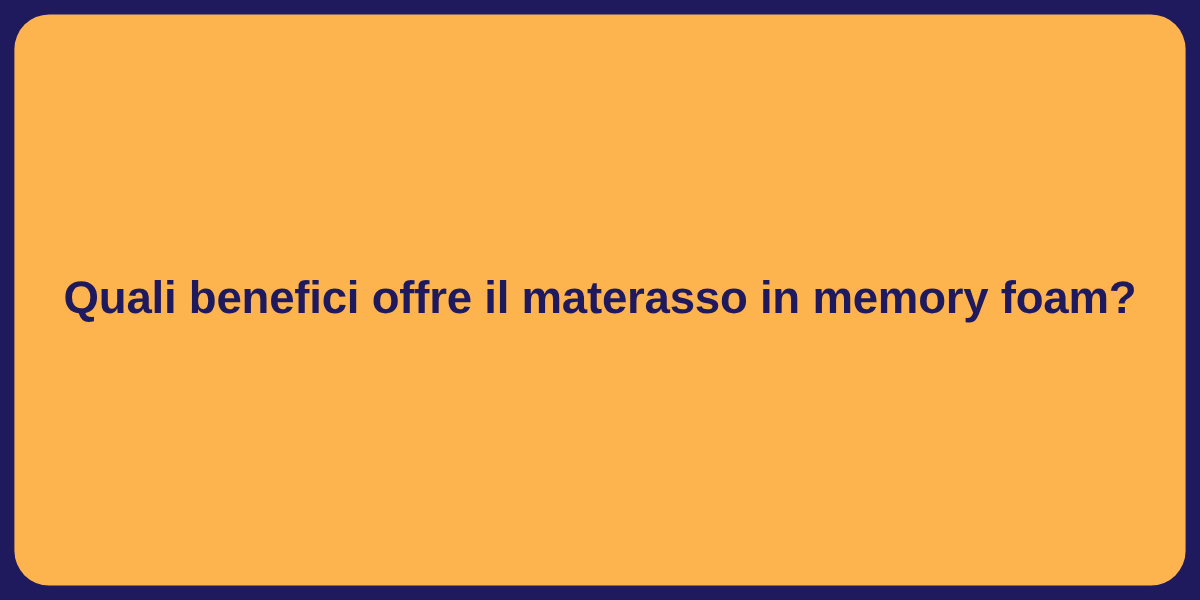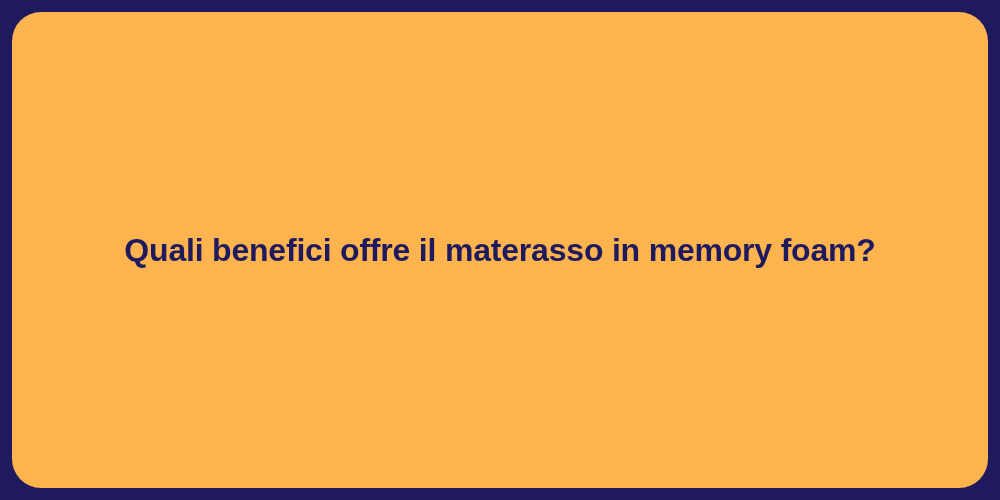--- a/index.html
+++ b/index.html
@@ -35,21 +35,21 @@
     align-items: center;
     justify-content: center;
     text-align: center;
   }
 
   .faq-question {
     margin: 0;
     padding: 0 28px;
     color: #1F1A5E;
     font-family: "Liberation Sans", sans-serif;
-    font-size: 32px;
+    font-size: 38px;
     font-weight: bold;
     letter-spacing: -0.2px;
     line-height: 1.25;
     white-space: nowrap;
   }
 </style>
 </head>
 <body>
 
 <div class="faq-frame">

